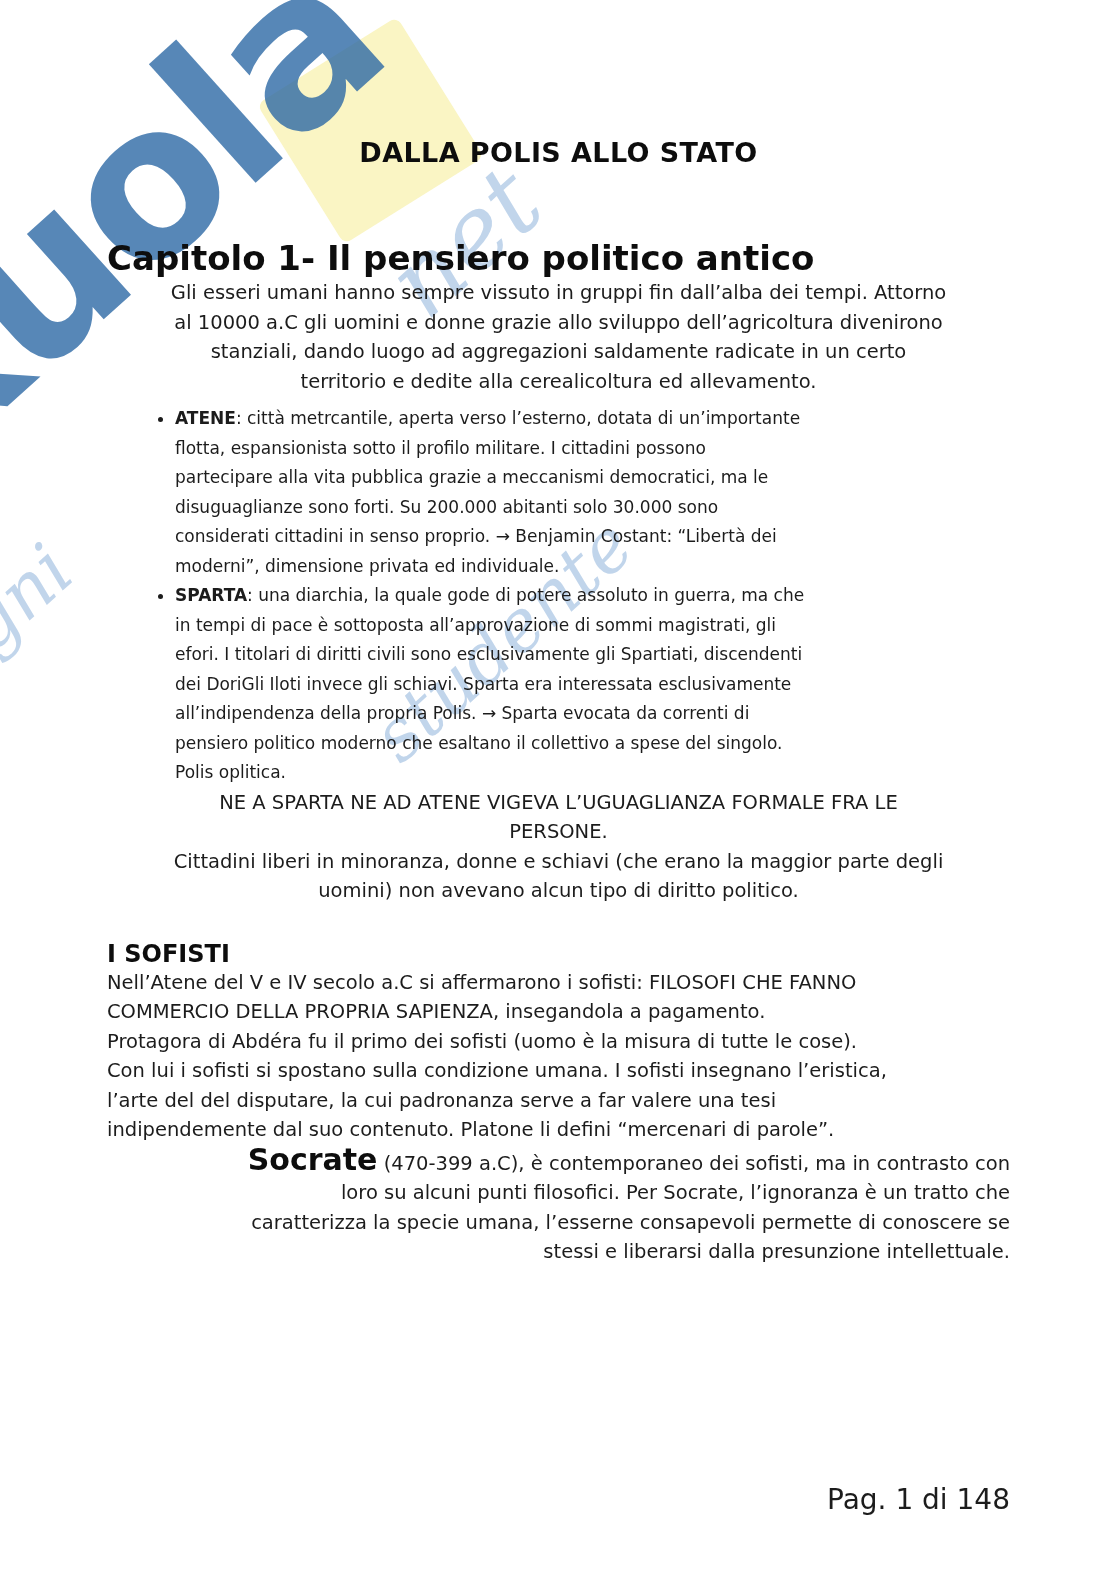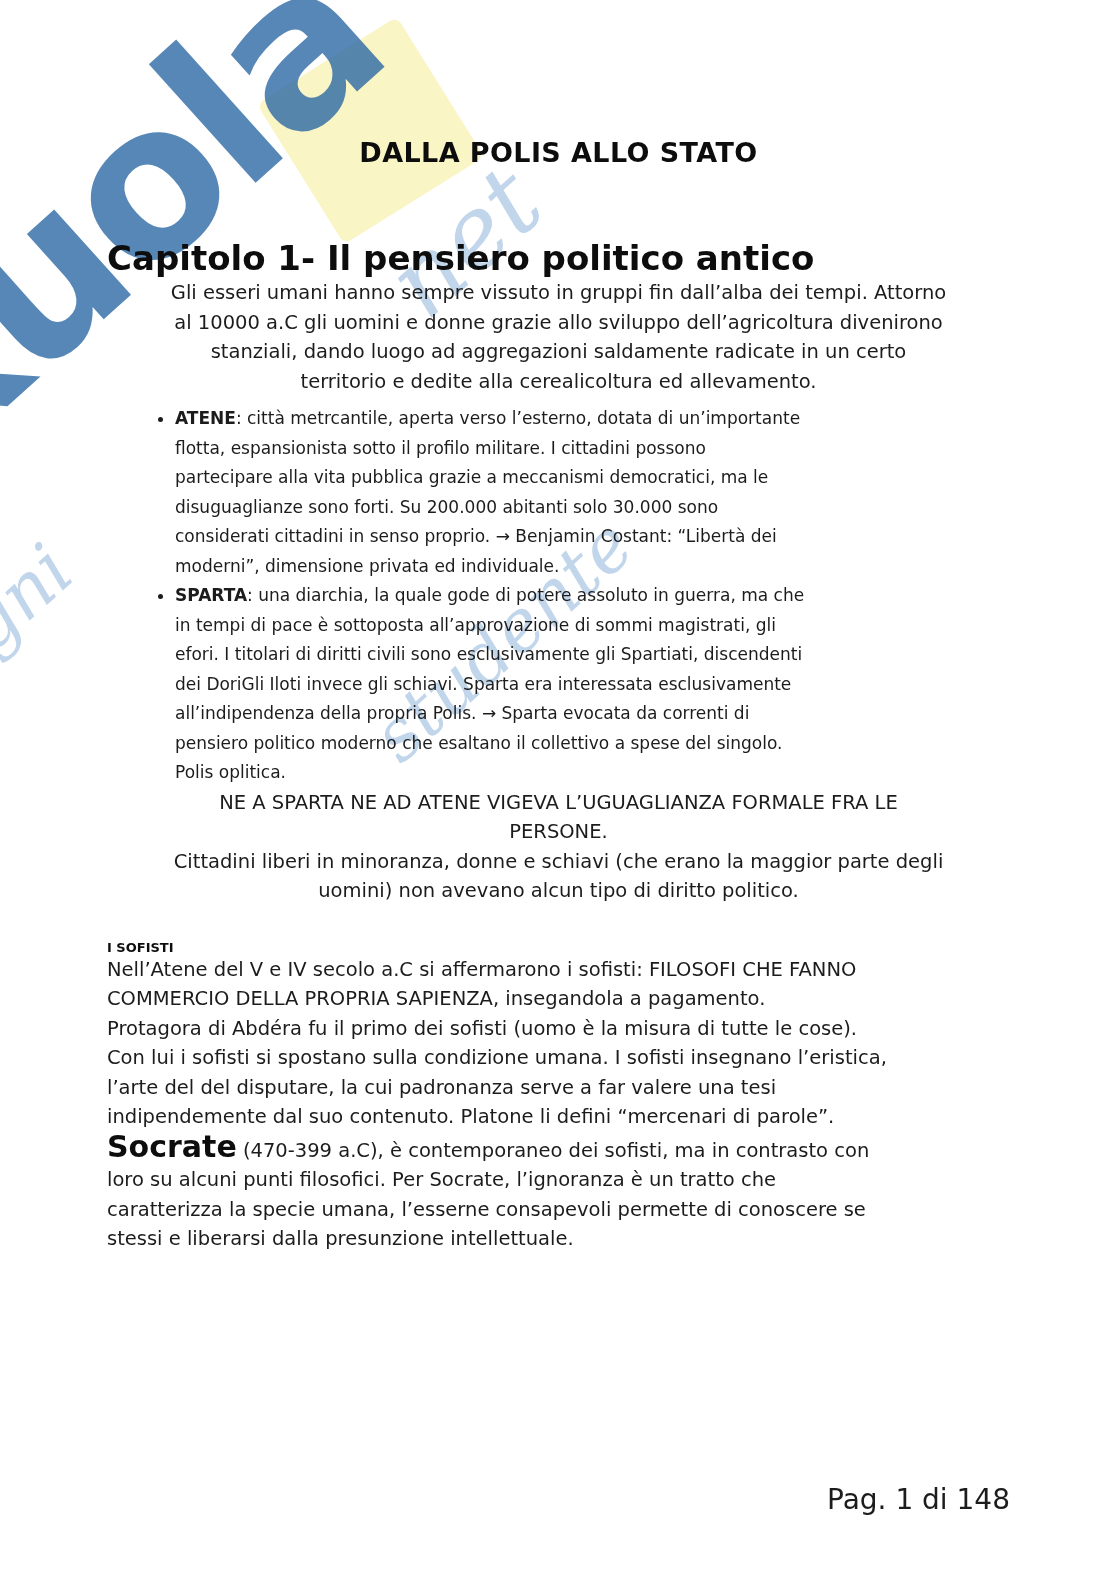--- a/index.html
+++ b/index.html
@@ -60,24 +60,24 @@
 
   ul.bullets { margin:8px 0 0; padding-left:68px; list-style:disc; }
   ul.bullets li {
     white-space:pre-line;
     font-size:17px; line-height:29.5px;
   }
   .term { font-weight:700; }
 
   .center-note { margin-top:10px; text-align:center; }
 
-  .section-heading { margin:34px 0 0; font-size:13px; font-weight:700; color:#0d0d0d; }
+  .section-heading { margin:34px 0 0; font-size:24px; font-weight:700; color:#0d0d0d; }
   .para-sofisti { margin-top:29px; }
 
-  .para-socrate { margin-top:12px; }
+  .para-socrate { margin-top:12px;text-align:right; }
   .socrate-term { font-size:30px; font-weight:700; color:#0d0d0d; }
 
   .footer {
     position:absolute; left:107px; width:903px; top:1483px;
     text-align:right; font-size:28px; color:#1c1c1c; z-index:1;
   }
 </style>
 </head>
 <body>
 

